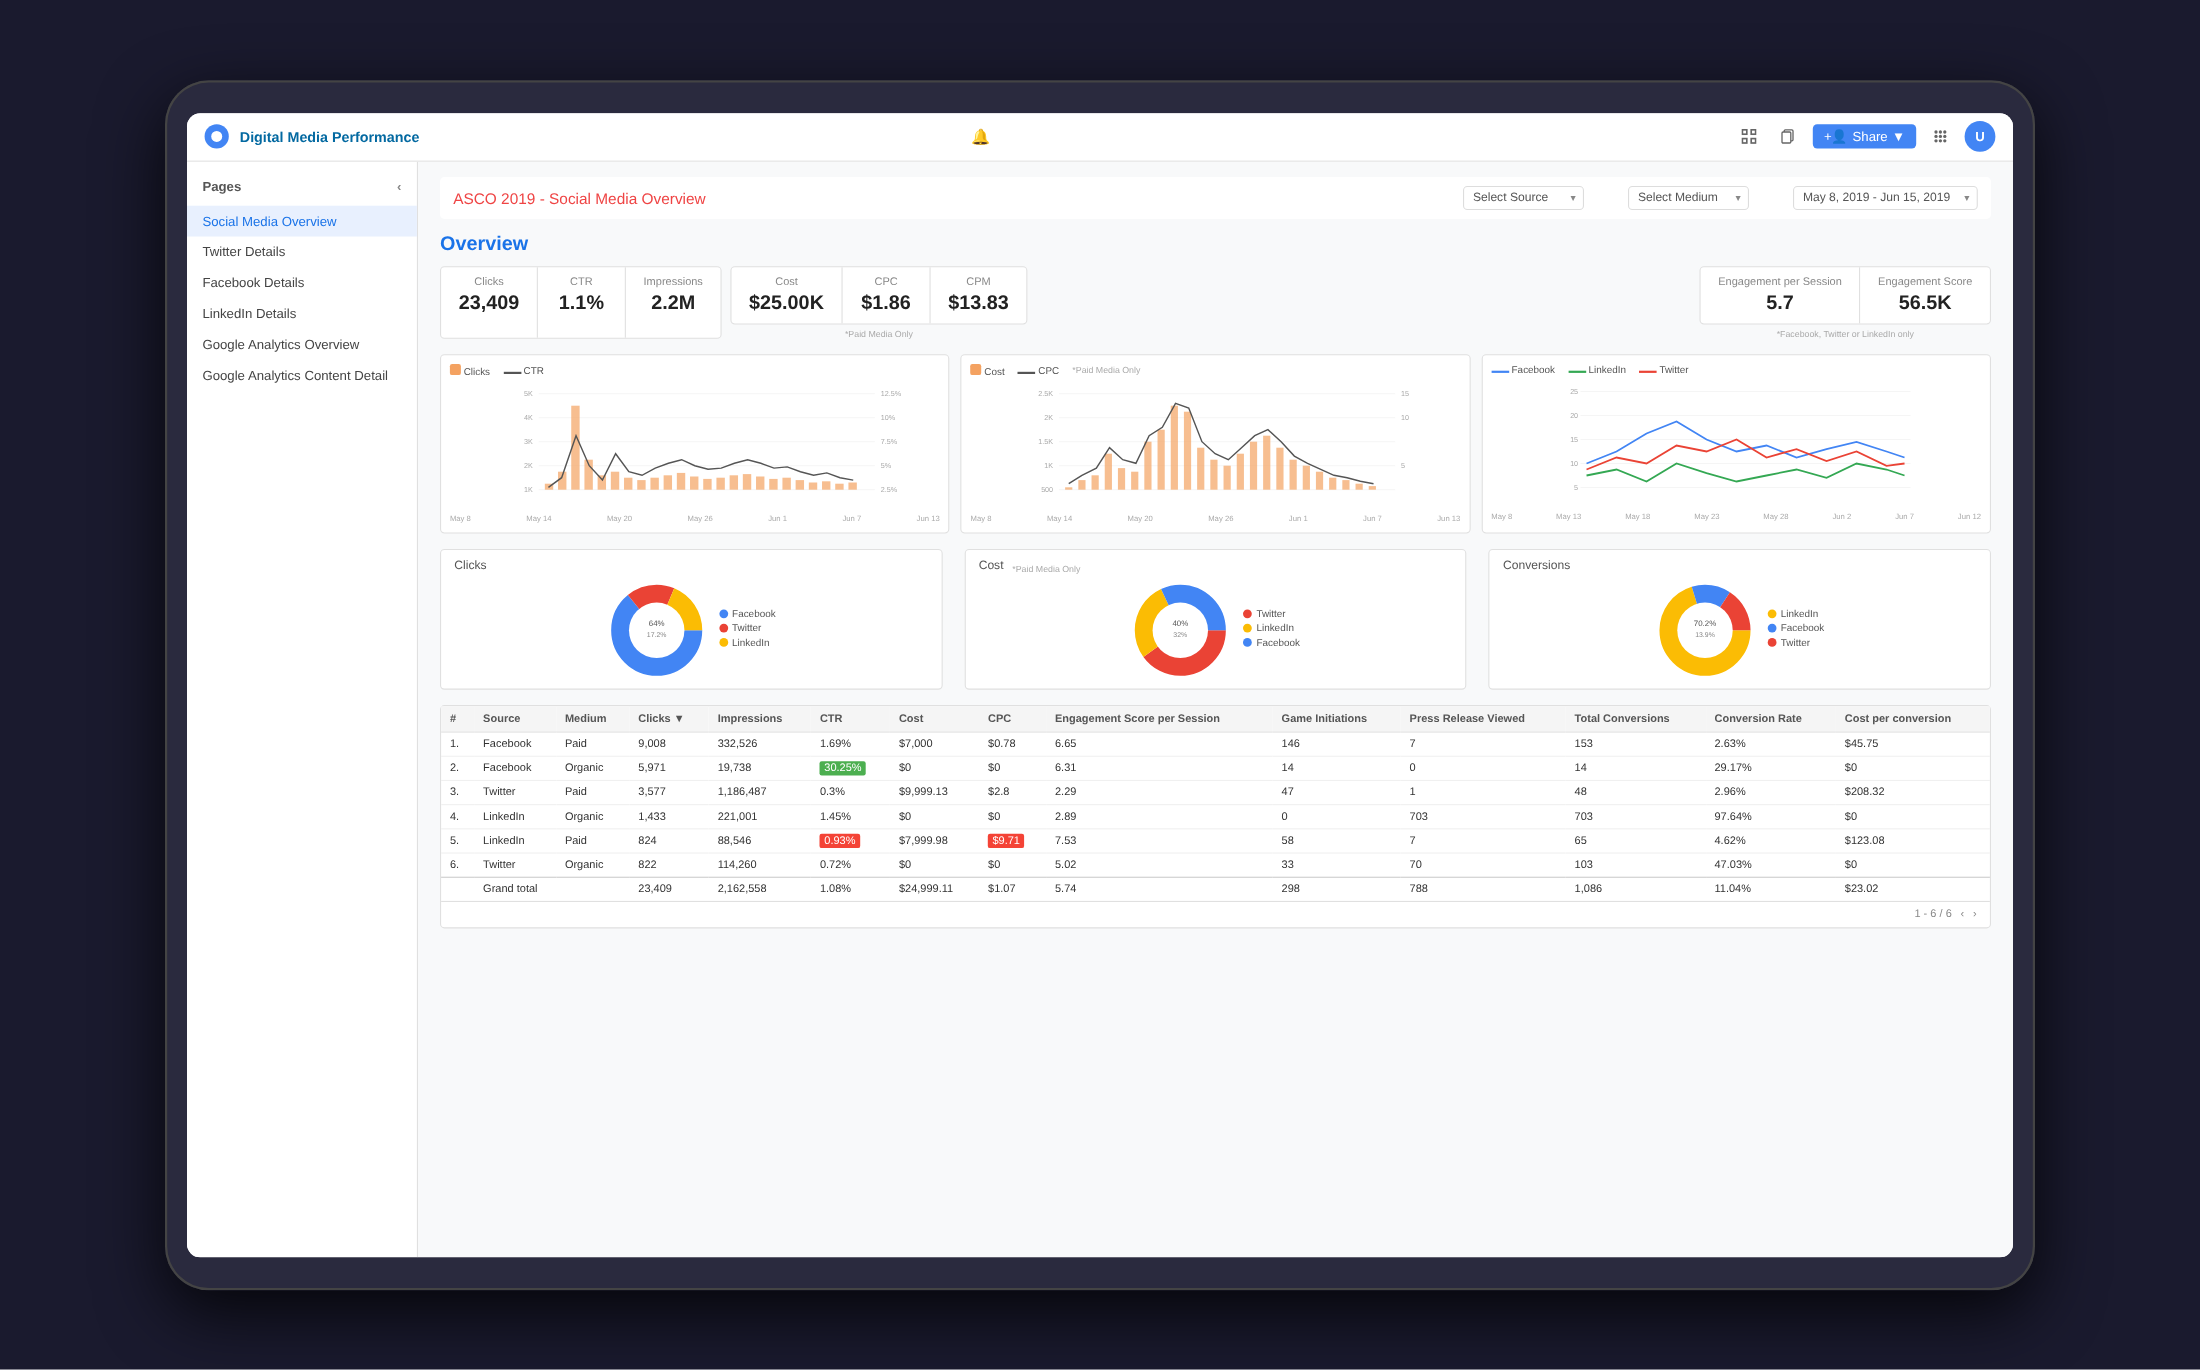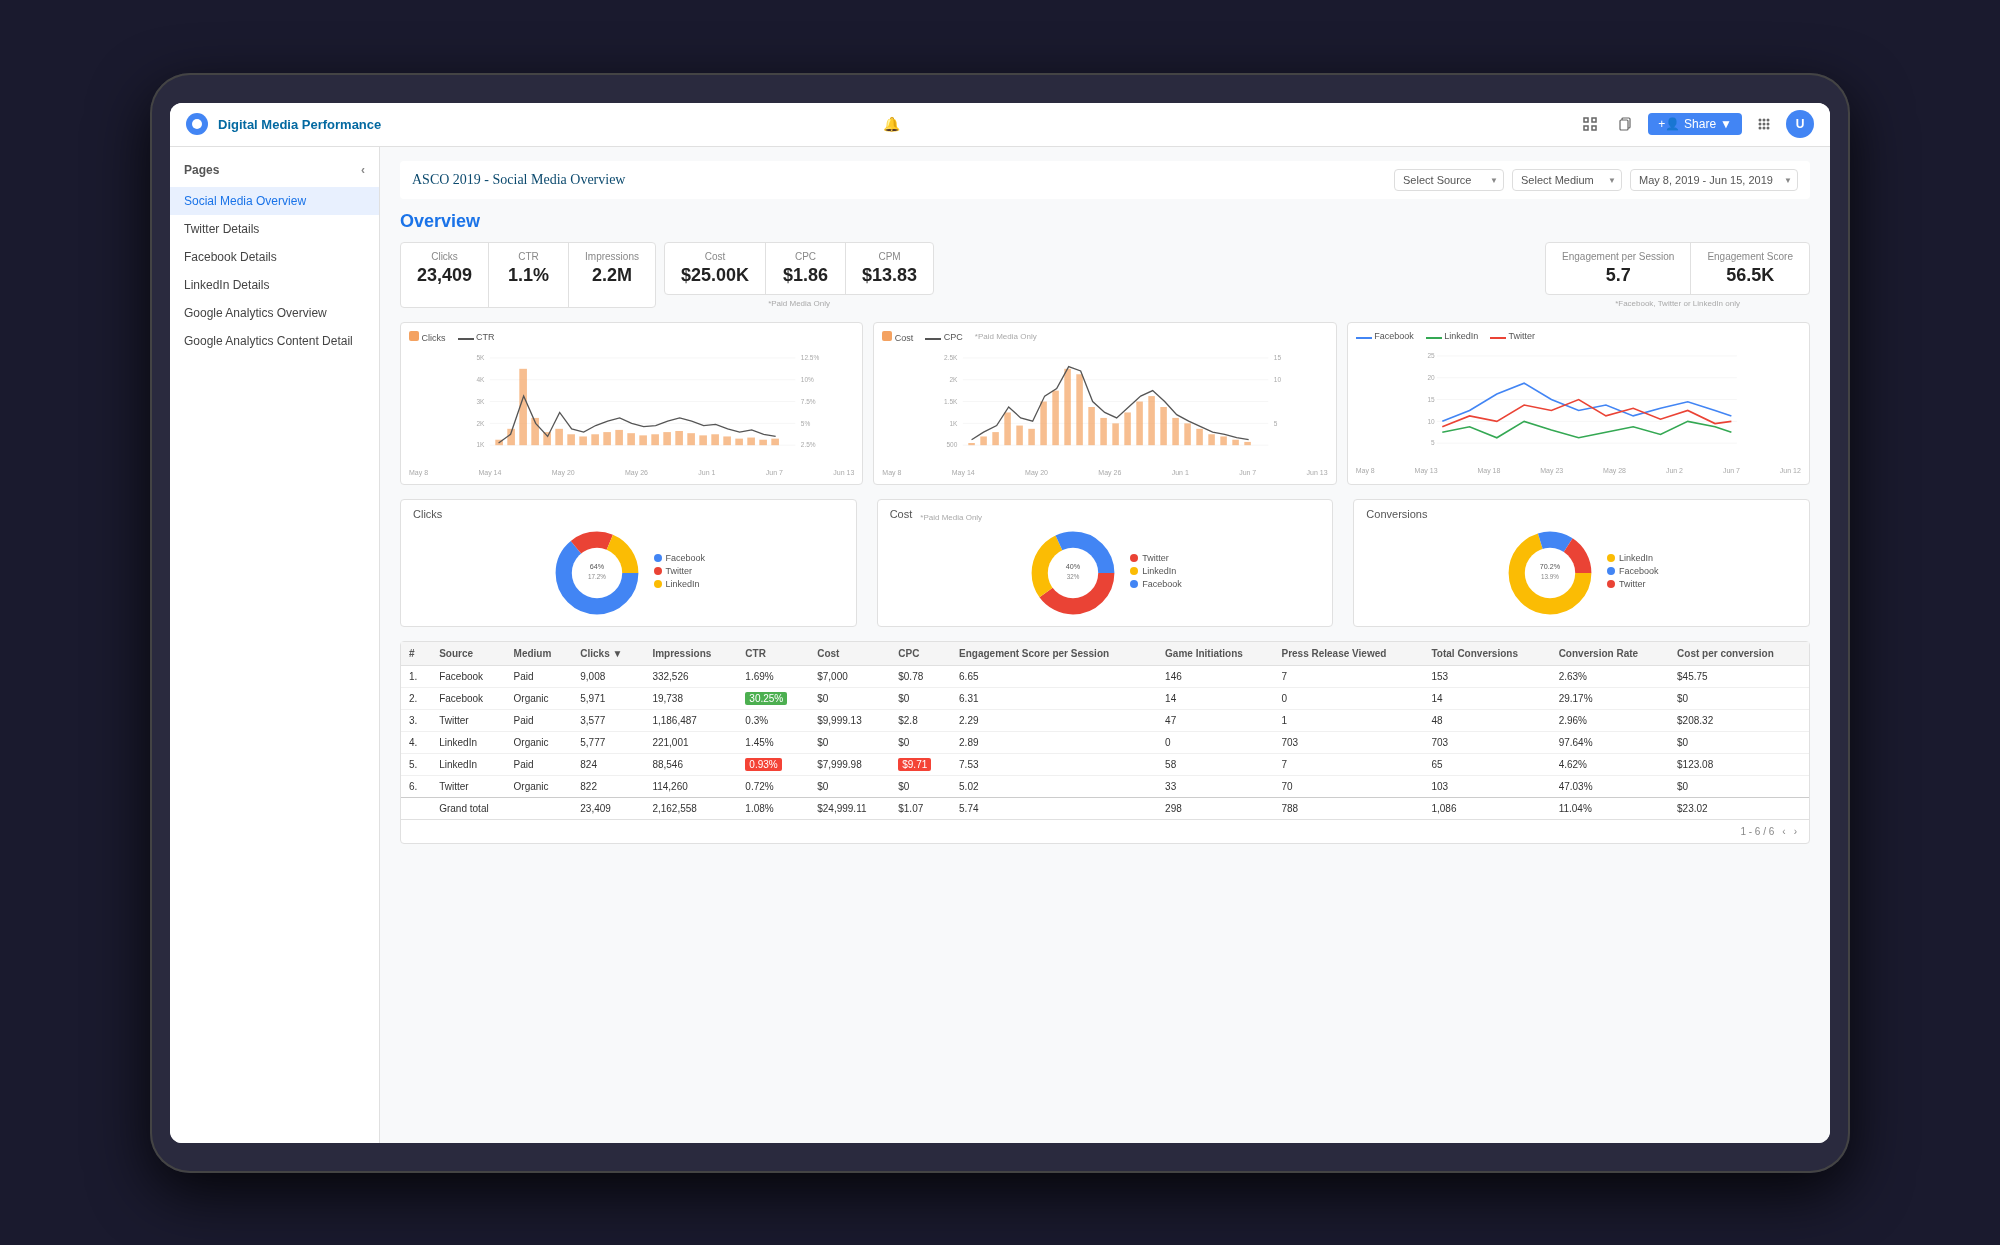--- a/index.html
+++ b/index.html
@@ -136,22 +136,21 @@
       display: flex;
       align-items: center;
       justify-content: space-between;
       margin-bottom: 12px;
       background: #fff;
       padding: 8px 12px;
       border-radius: 4px;
     }
     .page-title {
       font-size: 14px;
-      color: #0c4a6e;
-      font-family: Liberation Serif, serif;
+      color: #ef4444;
     }
     .header-controls {
       display: flex;
       gap: 8px;
       align-items: center;
     }
     .select-control {
       border: 1px solid #ddd;
       border-radius: 4px;
       padding: 4px 24px 4px 8px;
@@ -159,20 +158,21 @@
       color: #555;
       background: white;
       cursor: pointer;
       appearance: none;
       position: relative;
       min-width: 110px;
     }
     .select-wrapper {
       position: relative;
       display: inline-block;
+      margin-left: 32px;
     }
     .select-wrapper::after {
       content: '▼';
       position: absolute;
       right: 6px;
       top: 50%;
       transform: translateY(-50%);
       font-size: 8px;
       color: #888;
       pointer-events: none;
@@ -825,21 +825,21 @@
                   <td>47</td>
                   <td>1</td>
                   <td>48</td>
                   <td>2.96%</td>
                   <td>$208.32</td>
                 </tr>
                 <tr>
                   <td>4.</td>
                   <td>LinkedIn</td>
                   <td>Organic</td>
-                  <td>5,777</td>
+                  <td>1,433</td>
                   <td>221,001</td>
                   <td>1.45%</td>
                   <td>$0</td>
                   <td>$0</td>
                   <td>2.89</td>
                   <td>0</td>
                   <td>703</td>
                   <td>703</td>
                   <td>97.64%</td>
                   <td>$0</td>

